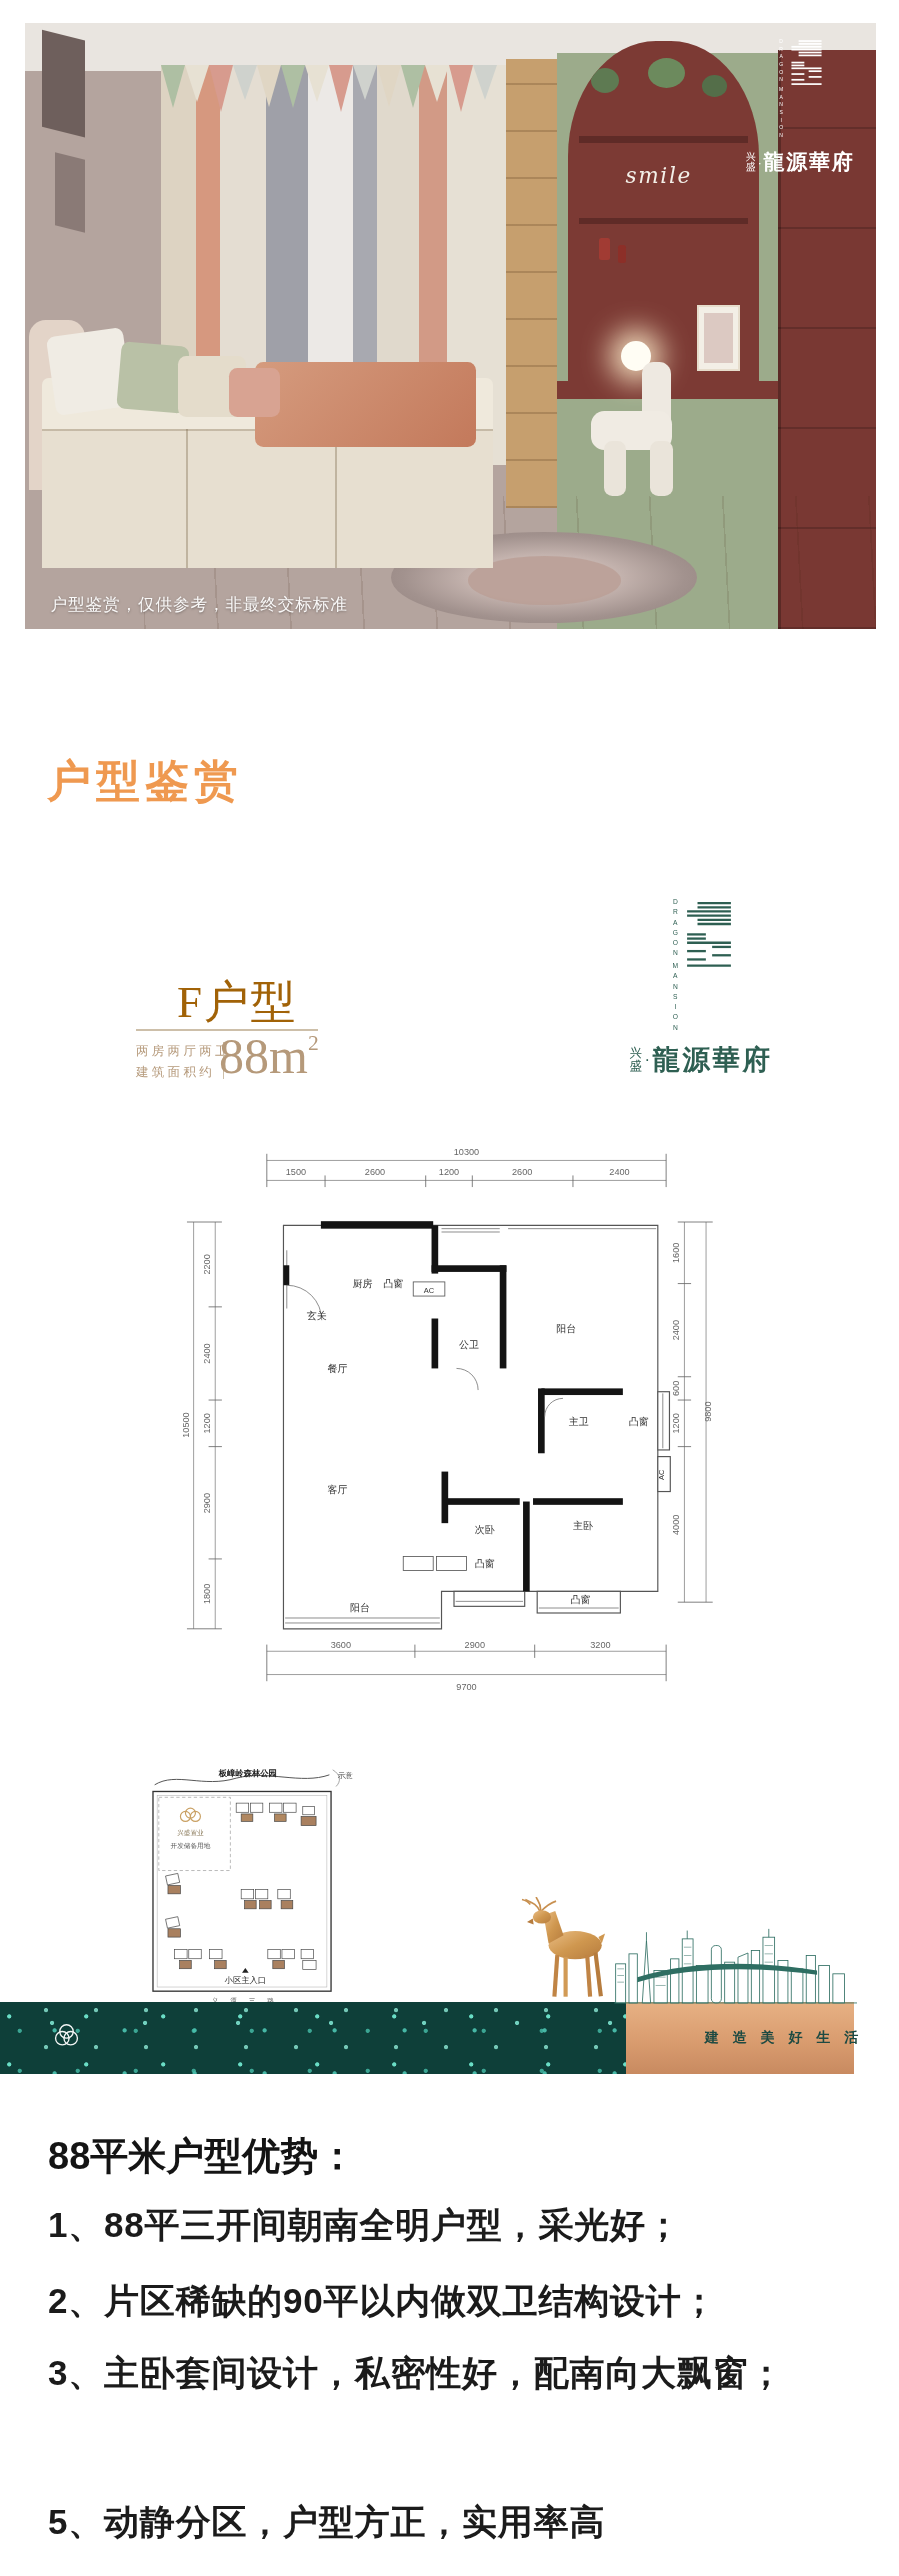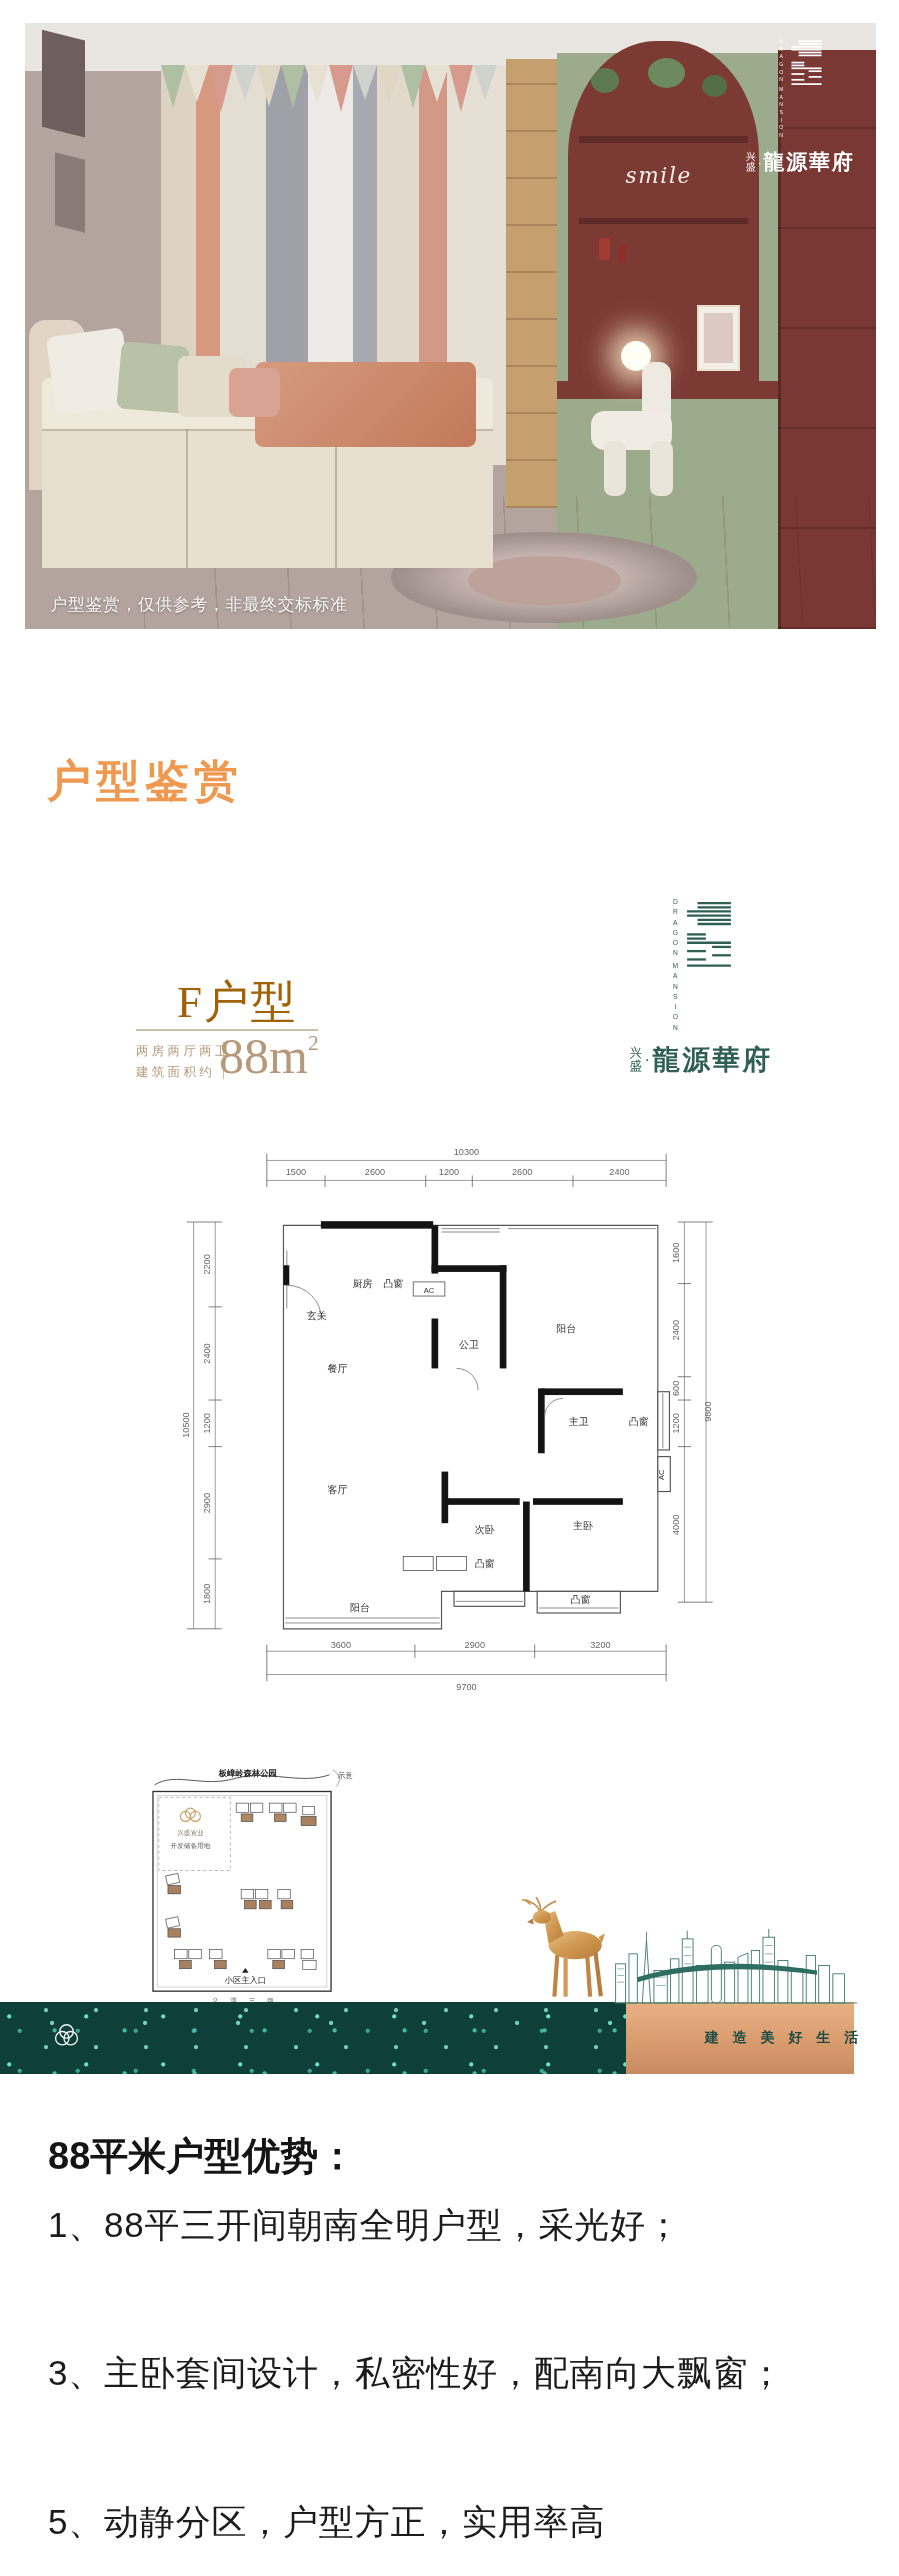--- a/index.html
+++ b/index.html
@@ -100,21 +100,21 @@
     background-size:77px 48px,58px 40px,93px 55px,70px 43px,50px 37px;}
   .strip-copper{position:absolute;left:626px;top:2002px;width:228px;height:72px;
     background:linear-gradient(180deg,#e7b184 0,#d99c6f 55%,#c88a60 100%);}
   .slogan{position:absolute;left:626px;top:2002px;width:228px;height:72px;display:flex;align-items:center;
     justify-content:center;color:#1d4a42;font-size:14px;letter-spacing:5px;font-weight:bold;margin-left:44px;}
   .skyline{position:absolute;left:614px;top:1927px;}
   .deer{position:absolute;left:510px;top:1897px;}
   .knot{position:absolute;left:48px;top:2018px;}
   
   .adv-head{position:absolute;left:48px;top:2131px;font-size:38px;font-weight:bold;color:#141414;}
-  .adv-item{position:absolute;left:48px;font-size:35px;color:#1b1b1b;letter-spacing:0.8px;}
+  .adv-item{position:absolute;left:48px;font-size:35px;color:#1b1b1b;letter-spacing:0.8px;font-weight:bold;}
 </style>
 </head>
 <body>
 
 <div class="page">
 
   <div class="hero">
     <div class="ceiling"></div>
     <div class="frame1"></div>
     <div class="frame2"></div>
@@ -536,17 +536,18 @@
   <svg class="knot" width="37" height="37" viewBox="0 0 44 44">
     <g stroke="#ffffff" stroke-width="1.6" fill="none" opacity="0.95">
       <circle cx="17" cy="24" r="8"></circle>
         <circle cx="27" cy="24" r="8"></circle>
         <circle cx="22" cy="16" r="8"></circle>
     </g>
   </svg>
 
   <div class="adv-head">88平米户型优势：</div>
   <div class="adv-item" style="top:2202px;">1、88平三开间朝南全明户型，采光好；</div>
+  <div class="adv-item" style="top:2278px;">2、片区稀缺的90平以内做双卫结构设计；</div>
   <div class="adv-item" style="top:2350px;">3、主卧套间设计，私密性好，配南向大飘窗；</div>
   <div class="adv-item" style="top:2499px;">5、动静分区，户型方正，实用率高</div>
 
 </div>
 
 
 </body></html>

